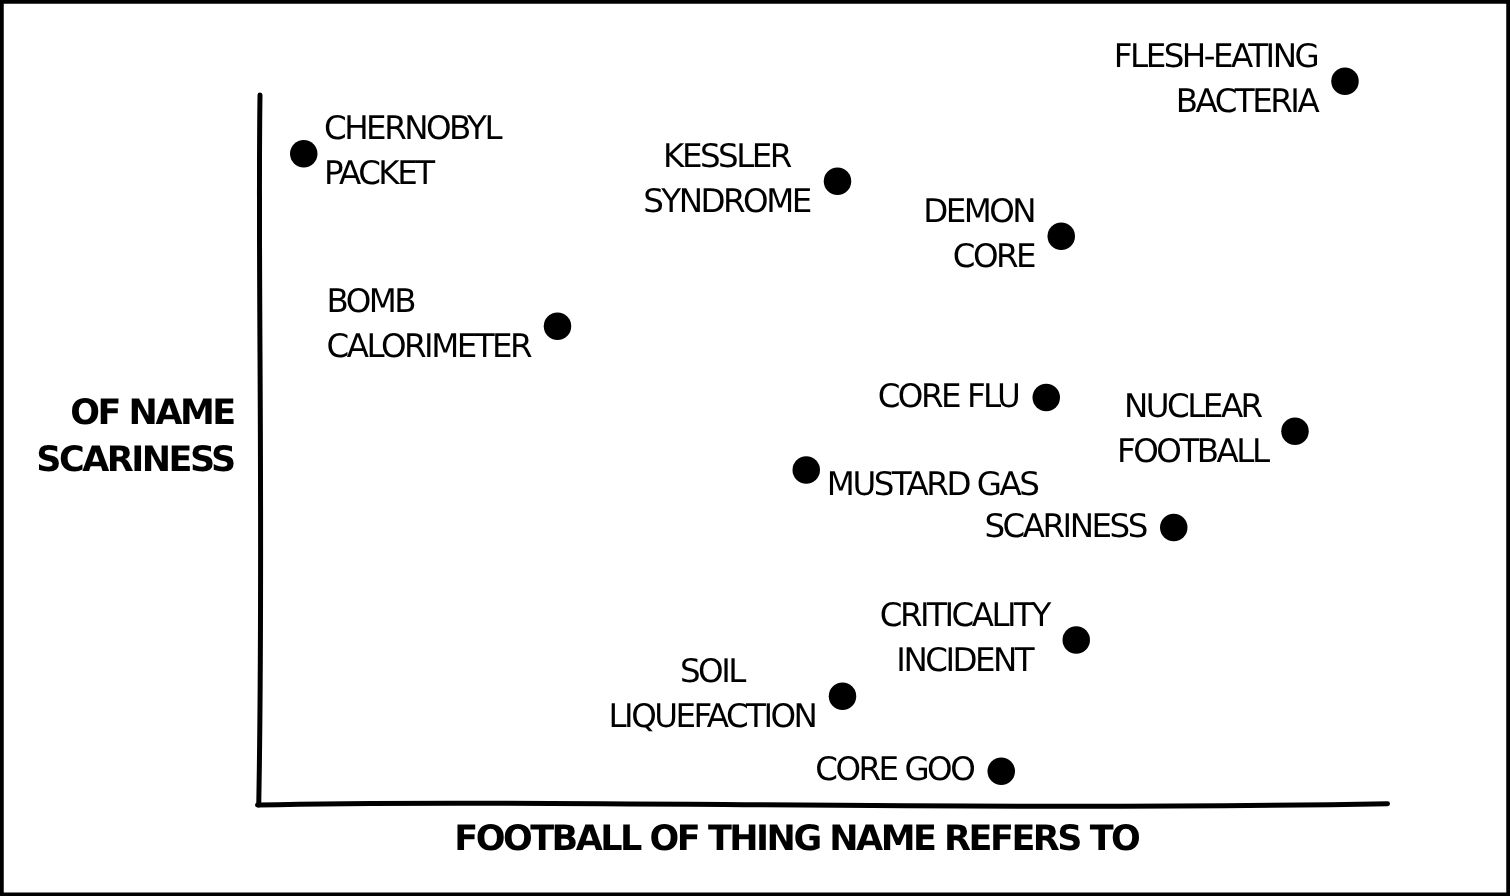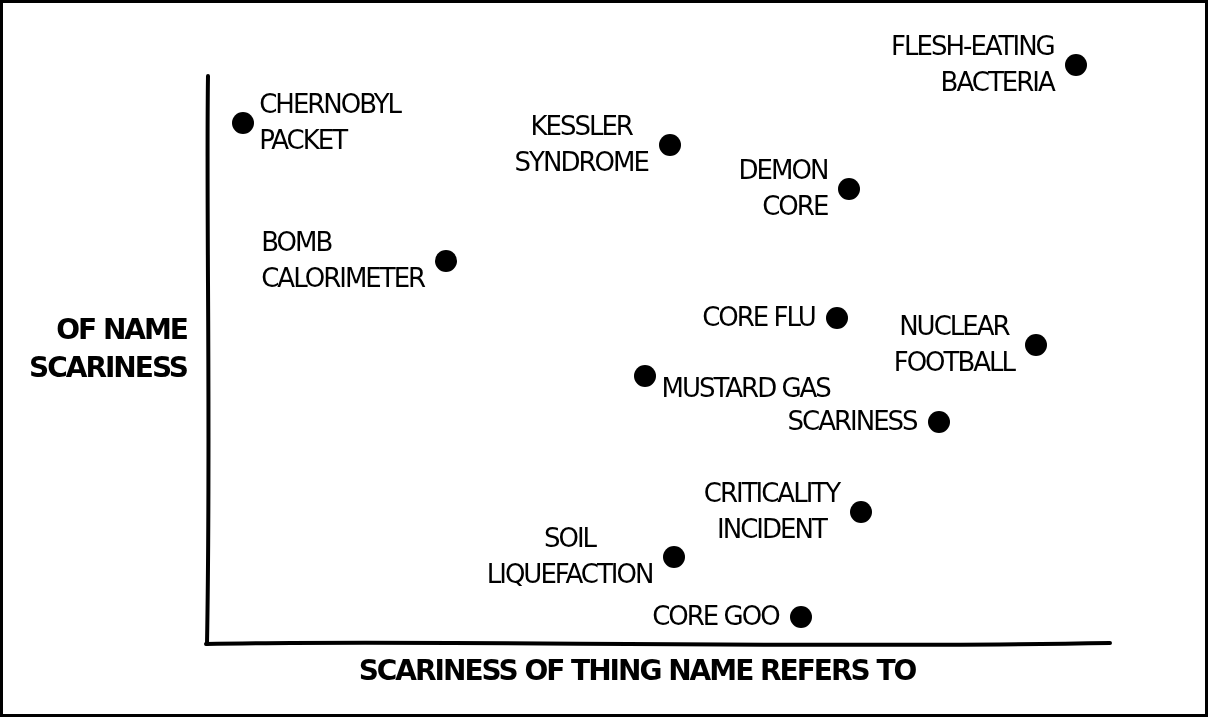--- a/index.html
+++ b/index.html
@@ -72,21 +72,21 @@
     <path d="M 205,73 C 203,210 208,420 204,641" fill="none" stroke="#000000" stroke-width="4" stroke-linecap="round"></path>
 
     <path d="M 203,641 C 420,636 760,646 1107,640" fill="none" stroke="#000000" stroke-width="4" stroke-linecap="round"></path>
   </svg>
 
   <div class="axis-label y-axis-label">
     <div>OF NAME</div>
     <div>SCARINESS</div>
   </div>
 
-  <div class="axis-label x-axis-label">SCARINESS OF THING NAME REFERS TO</div>
+  <div class="axis-label x-axis-label">FOOTBALL OF THING NAME REFERS TO</div>
 
   <div id="points">
       <div class="pt-dot" style="left: 229.178px; top: 109.144px; background: rgb(0, 0, 0);"></div>
       <div class="pt-label" style="top: 120.144px; text-align: left; left: 256.178px;">CHERNOBYL<br>PACKET</div>
       <div class="pt-dot" style="left: 655.824px; top: 130.728px; background: rgb(0, 0, 0);"></div>
       <div class="pt-label" style="top: 141.728px; text-align: center; right: 557.176px;">KESSLER<br>SYNDROME</div>
       <div class="pt-dot" style="left: 1061.72px; top: 51.208px; background: rgb(0, 0, 0);"></div>
       <div class="pt-label" style="top: 62.208px; text-align: right; right: 151.276px;">FLESH-EATING<br>BACTERIA</div>
       <div class="pt-dot" style="left: 835.322px; top: 175.032px; background: rgb(0, 0, 0);"></div>
       <div class="pt-label" style="top: 186.032px; text-align: right; right: 377.678px; margin-left: 24px;">DEMON<br>CORE</div>

